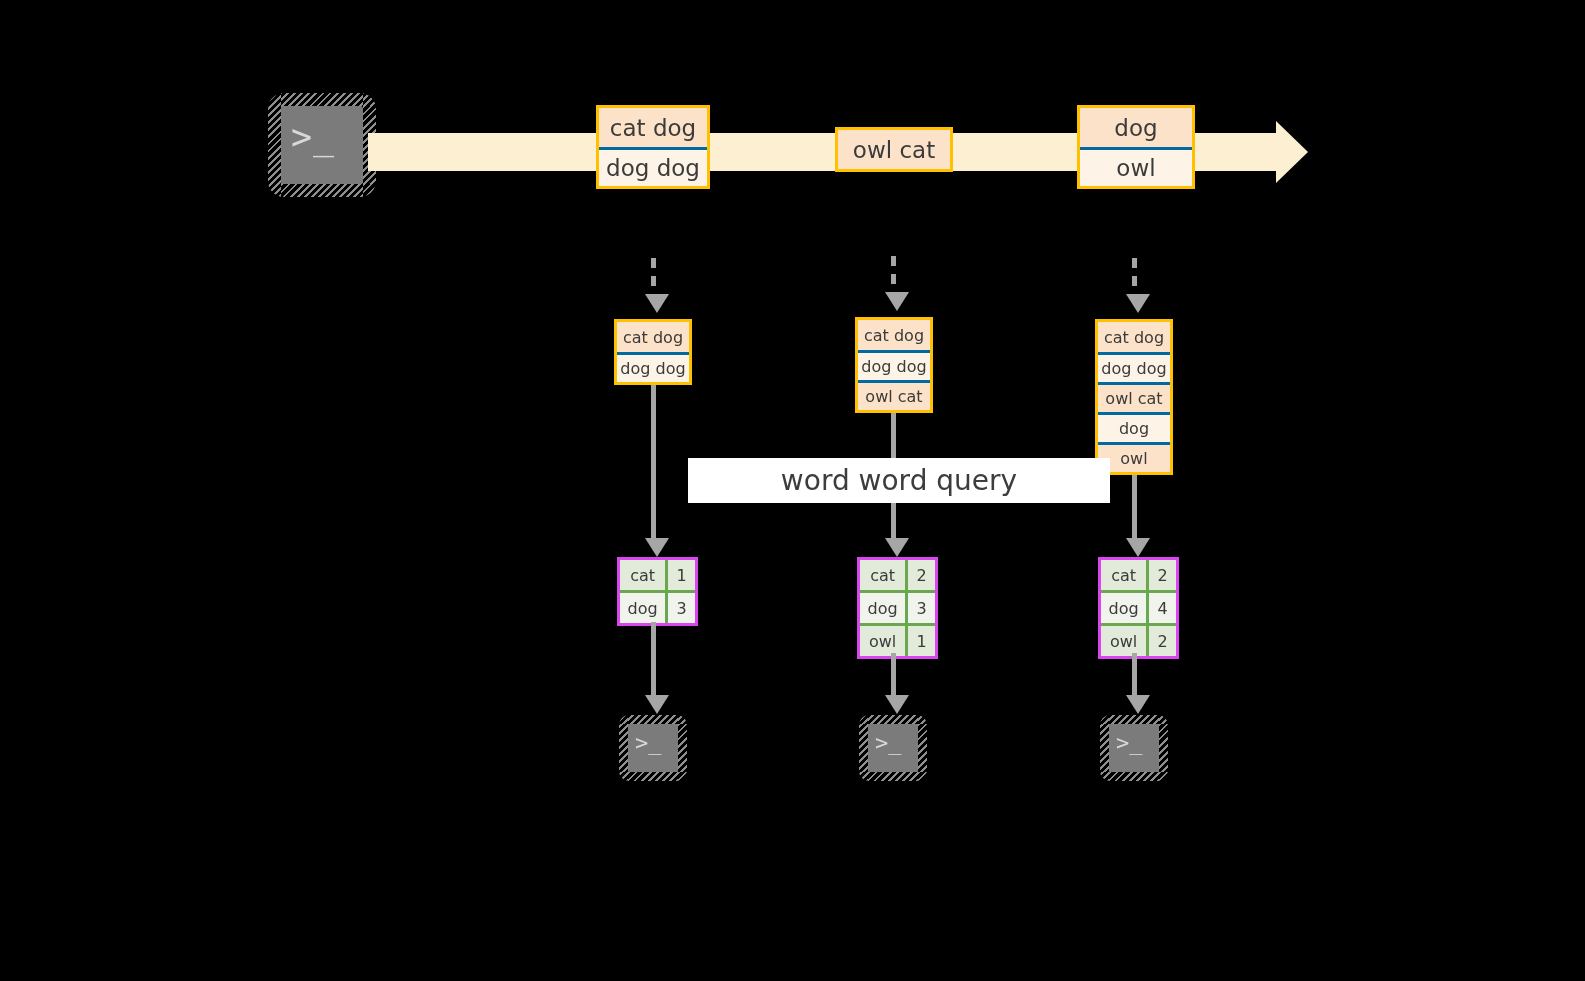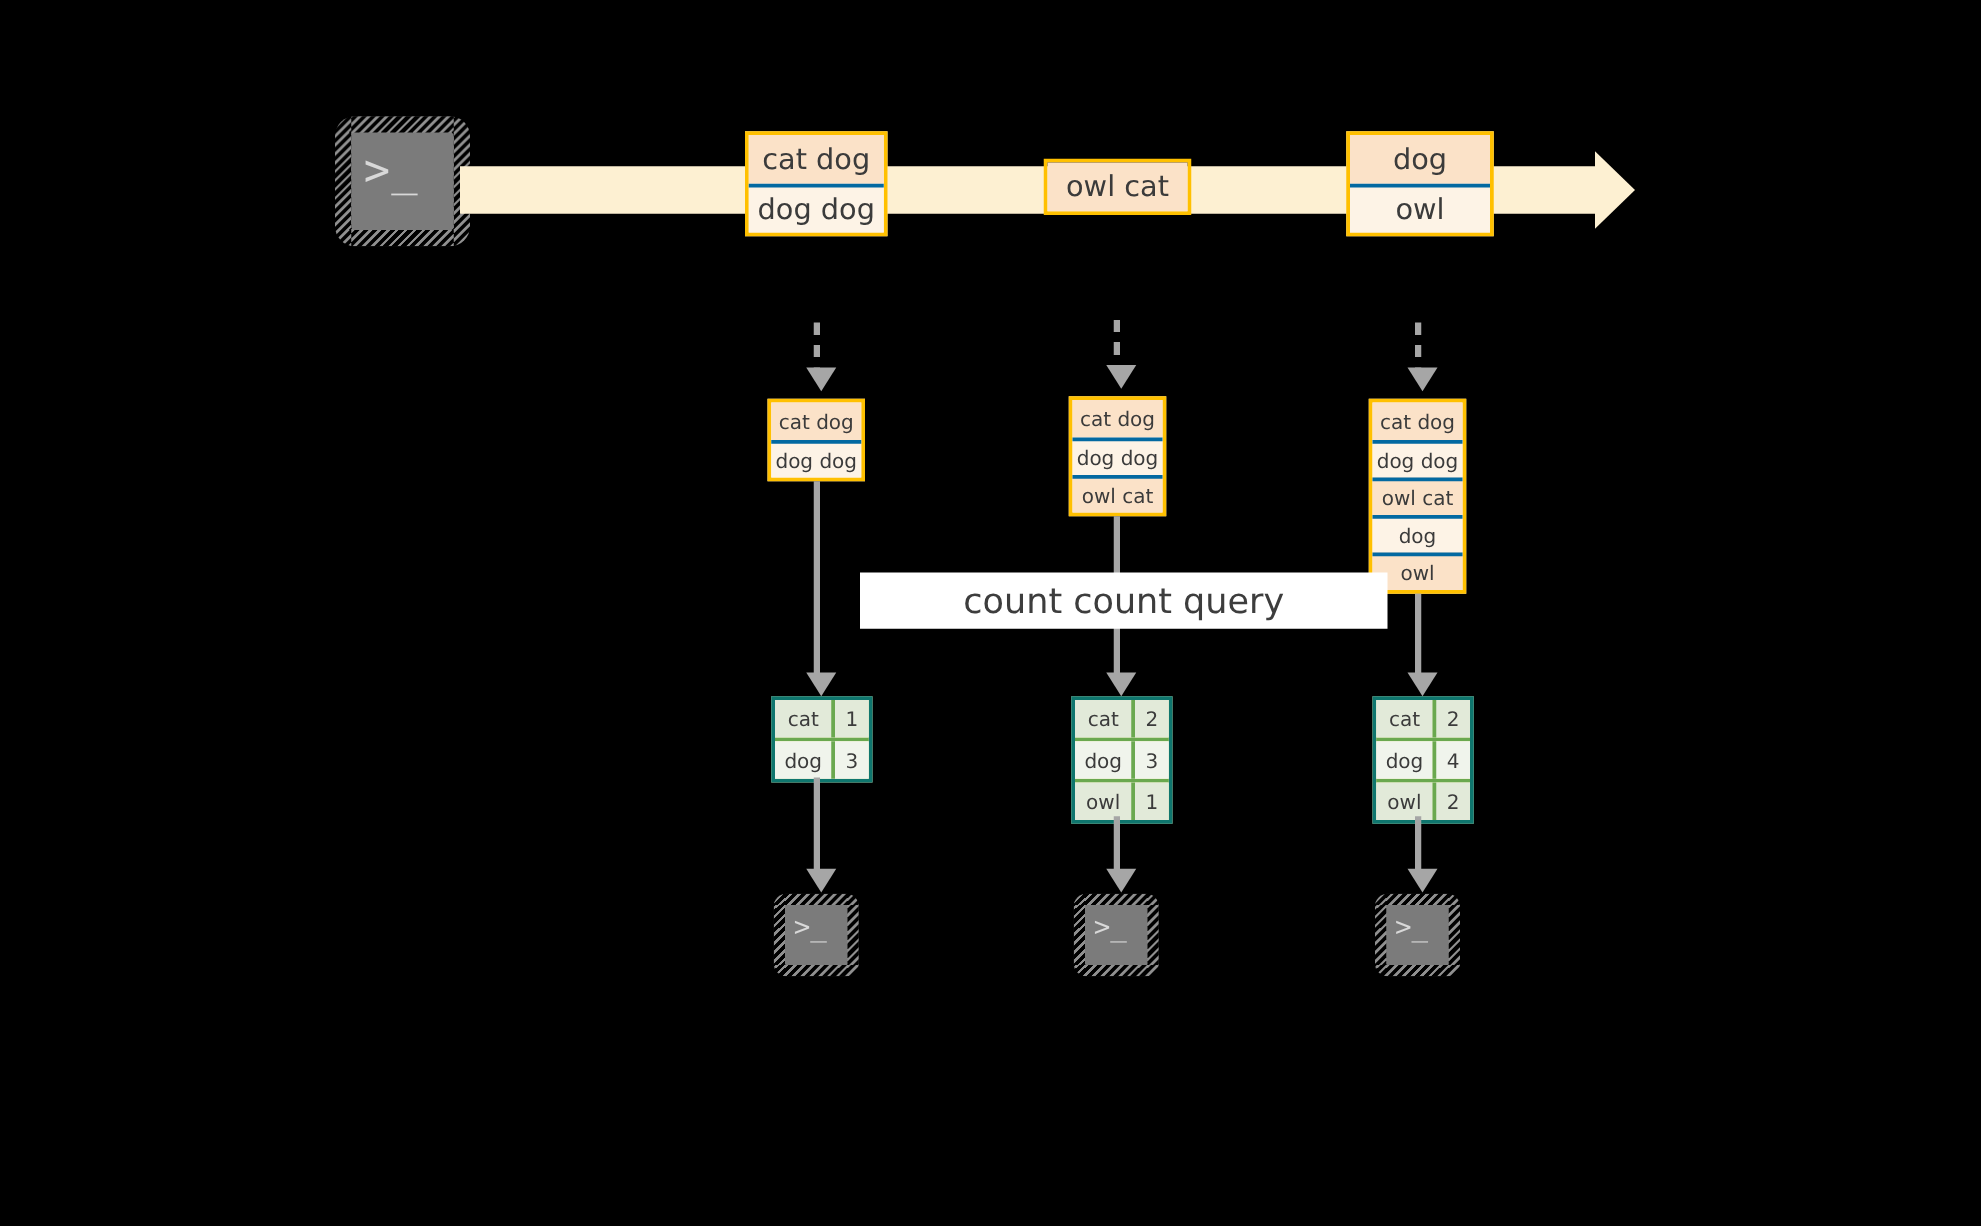--- a/index.html
+++ b/index.html
@@ -122,22 +122,22 @@
   }
   .obox.mid { width: 78px; }
   .obox.m1 { left: 614px;  top: 319px; }
   .obox.m2 { left: 855px;  top: 317px; }
   .obox.m3 { left: 1095px; top: 319px; }
 
   
   .gtable {
     position: absolute;
     box-sizing: border-box;
-    border: 3px solid #0f766e;
-    background: #fef9c3;
+    border: 3px solid #d946ef;
+    background: #14532d;
     top: 557px;
   }
   .gtable .trow {
     display: flex;
     height: 30px;
   }
   .gtable .trow + .trow { border-top: 3px solid #6aa84f; }
   .gtable .trow.shade .cell { background: #e2ead9; }
   .gtable .trow.light .cell { background: #f0f4ec; }
   .gtable .cell {
@@ -255,21 +255,21 @@
   <div class="vline" style="left:651px;  top:385px; height:155px;"></div>
   <div class="vhead" style="left:645px;  top:538px;"></div>
 
   <div class="vline" style="left:891px;  top:413px; height:127px;"></div>
   <div class="vhead" style="left:885px;  top:538px;"></div>
 
   <div class="vline" style="left:1132px; top:475px; height:65px;"></div>
   <div class="vhead" style="left:1126px; top:538px;"></div>
 
   <div class="query-band">
-    <span>count count query</span>
+    <span>word word query</span>
   </div>
 
   <div class="gtable g1">
     <div class="trow shade">
       <div class="cell word">cat</div>
       <div class="cell count">1</div>
     </div>
     <div class="trow light">
       <div class="cell word">dog</div>
       <div class="cell count">3</div>

